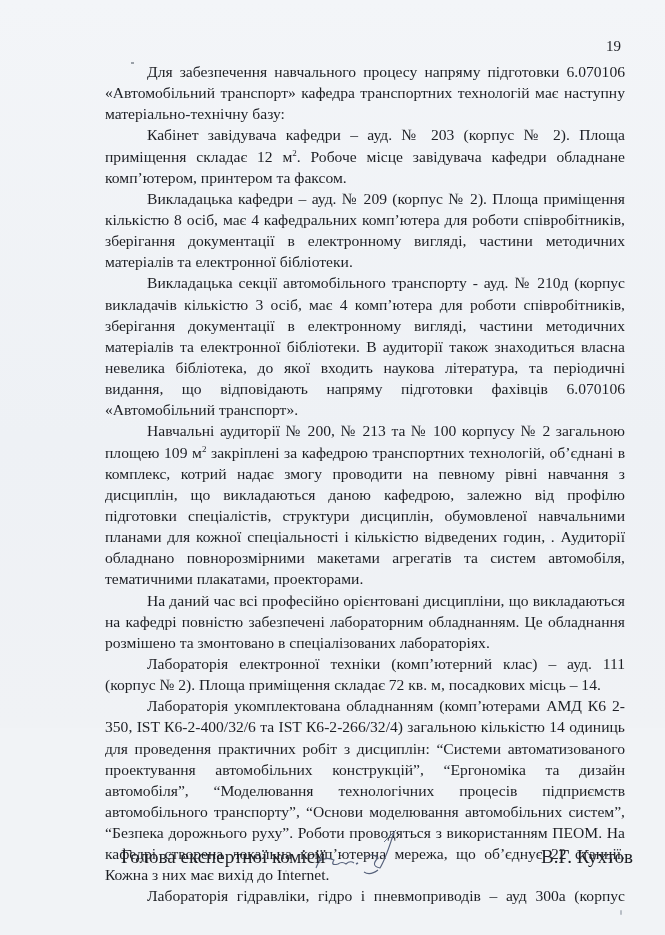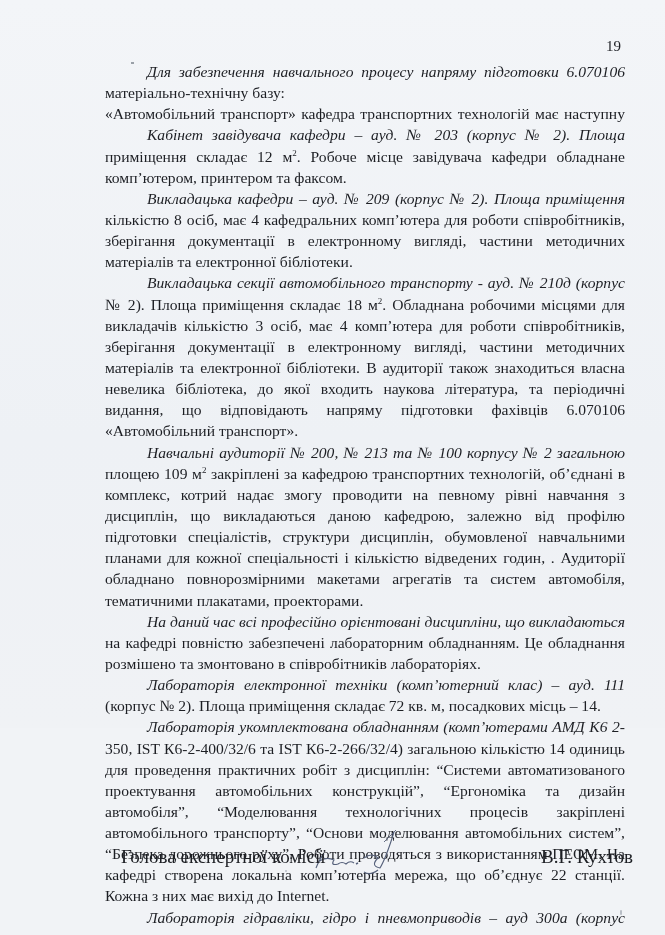--- a/index.html
+++ b/index.html
@@ -21,21 +21,21 @@
     }
     .body-text {
       position: absolute; left: 105px; top: 61px; width: 520px;
     }
     .line {
       height: 21.15px; line-height: 21.15px; font-size: 15.6px;
       white-space: nowrap; overflow: visible;
       text-align: justify; text-align-last: justify;
     }
     .line.last { text-align-last: left; }
-    .line.indent { padding-left: 42px; font-style: italic; }
+    .line.indent { padding-left: 42px; }
     sup { font-size: 9px; line-height: 0; vertical-align: 6px; }
     .footer {
       position: absolute; left: 121px; top: 845px; width: 520px; height: 24px;
       font-size: 19px; line-height: 24px;
     }
     .footer .role { position: absolute; left: 0; top: 0; }
     .footer .name { position: absolute; left: 420px; top: 0; }
     .signature { position: absolute; left: 306px; top: 828px; width: 100px; height: 50px; }
     .specks span { position: absolute; background: #b8bec6; border-radius: 1px; }
   </style>
@@ -43,40 +43,39 @@
 <body>
 
 <div class="page">
   <div class="page-number">19</div>
   <div class="dot-mark"></div>
 
   <div class="body-text">
 
     <div>
       <div class="line indent">Для забезпечення навчального процесу напряму підготовки 6.070106</div>
+      <div class="line">«Автомобільний транспорт» кафедра транспортних технологій має наступну</div>
       <div class="line last">матеріально-технічну базу:</div>
-      <div class="line">«Автомобільний транспорт» кафедра транспортних технологій має наступну</div>
     </div>
 
     <div>
       <div class="line indent">Кабінет завідувача кафедри – ауд. № 203 (корпус № 2). Площа</div>
       <div class="line"><span>приміщення складає 12 м</span><sup>2</sup><span>. Робоче місце завідувача кафедри обладнане</span></div>
       <div class="line last">комп’ютером, принтером та факсом.</div>
     </div>
 
     <div>
       <div class="line indent">Викладацька кафедри – ауд. № 209 (корпус № 2). Площа приміщення</div>
       <div class="line">кількістю 8 осіб, має 4 кафедральних комп’ютера для роботи співробітників,</div>
       <div class="line">зберігання документації в електронному вигляді, частини методичних</div>
       <div class="line last">матеріалів та електронної бібліотеки.</div>
     </div>
 
     <div>
       <div class="line indent">Викладацька секції автомобільного транспорту - ауд. № 210д (корпус</div>
-      <div class="line"><span>№ 2).  Площа приміщення складає 18 м</span><sup>2</sup><span>. Обладнана робочими місцями для</span></div>
       <div class="line">викладачів кількістю 3 осіб, має 4 комп’ютера для роботи співробітників,</div>
       <div class="line">зберігання документації в електронному вигляді, частини методичних</div>
       <div class="line">матеріалів та електронної бібліотеки. В аудиторії також знаходиться власна</div>
       <div class="line">невелика бібліотека, до якої входить наукова література, та періодичні</div>
       <div class="line">видання, що відповідають напряму підготовки фахівців 6.070106</div>
       <div class="line last">«Автомобільний транспорт».</div>
     </div>
 
     <div>
       <div class="line indent">Навчальні аудиторії № 200, № 213 та № 100 корпусу № 2 загальною</div>
@@ -85,34 +84,34 @@
       <div class="line">дисциплін, що викладаються даною кафедрою, залежно від профілю</div>
       <div class="line">підготовки спеціалістів, структури дисциплін, обумовленої навчальними</div>
       <div class="line">планами для кожної спеціальності і кількістю відведених годин, . Аудиторії</div>
       <div class="line">обладнано повнорозмірними макетами агрегатів та систем автомобіля,</div>
       <div class="line last">тематичними плакатами, проекторами.</div>
     </div>
 
     <div>
       <div class="line indent">На даний час всі професійно орієнтовані дисципліни, що викладаються</div>
       <div class="line">на кафедрі повністю забезпечені лабораторним обладнанням. Це обладнання</div>
-      <div class="line last">розмішено та змонтовано в співробітників лабораторіях.</div>
+      <div class="line last">розмішено та змонтовано в спеціалізованих лабораторіях.</div>
     </div>
 
     <div>
       <div class="line indent">Лабораторія електронної техніки (комп’ютерний клас) – ауд. 111</div>
       <div class="line last">(корпус № 2). Площа приміщення складає 72 кв. м, посадкових  місць – 14.</div>
     </div>
 
     <div>
       <div class="line indent">Лабораторія укомплектована обладнанням (комп’ютерами АМД К6 2-</div>
       <div class="line">350, IST К6-2-400/32/6 та IST К6-2-266/32/4) загальною кількістю 14 одиниць</div>
       <div class="line">для проведення практичних робіт з дисциплін: “Системи автоматизованого</div>
       <div class="line">проектування автомобільних конструкцій”, “Ергономіка та дизайн</div>
-      <div class="line">автомобіля”, “Моделювання технологічних процесів закріплені</div>
+      <div class="line">автомобіля”, “Моделювання технологічних процесів підприємств</div>
       <div class="line">автомобільного транспорту”, “Основи моделювання автомобільних систем”,</div>
       <div class="line">“Безпека дорожнього руху”. Роботи проводяться з використанням ПЕОМ. На</div>
       <div class="line">кафедрі створена локальна комп’ютерна мережа, що об’єднує 22 станції.</div>
       <div class="line last">Кожна з них має вихід до Internet.</div>
     </div>
 
     <div>
       <div class="line indent">Лабораторія гідравліки, гідро і пневмоприводів – ауд 300а  (корпус</div>
 
     </div>

